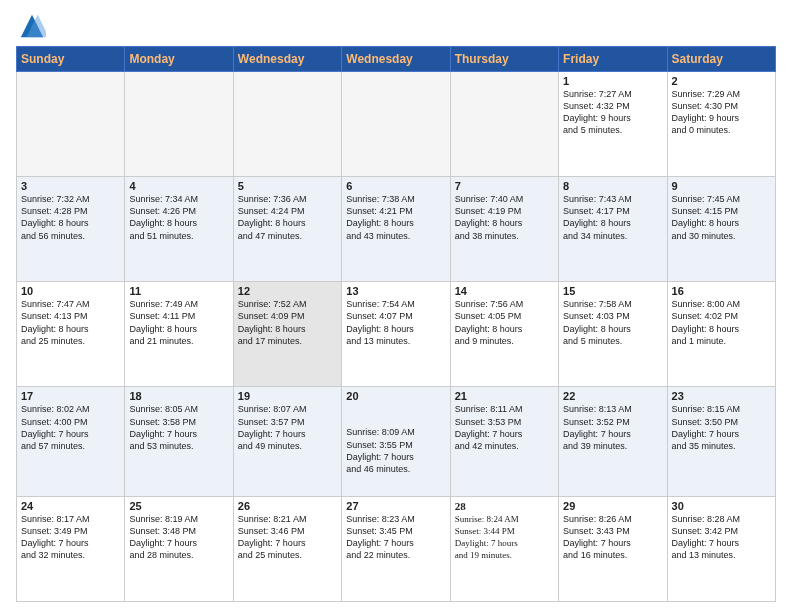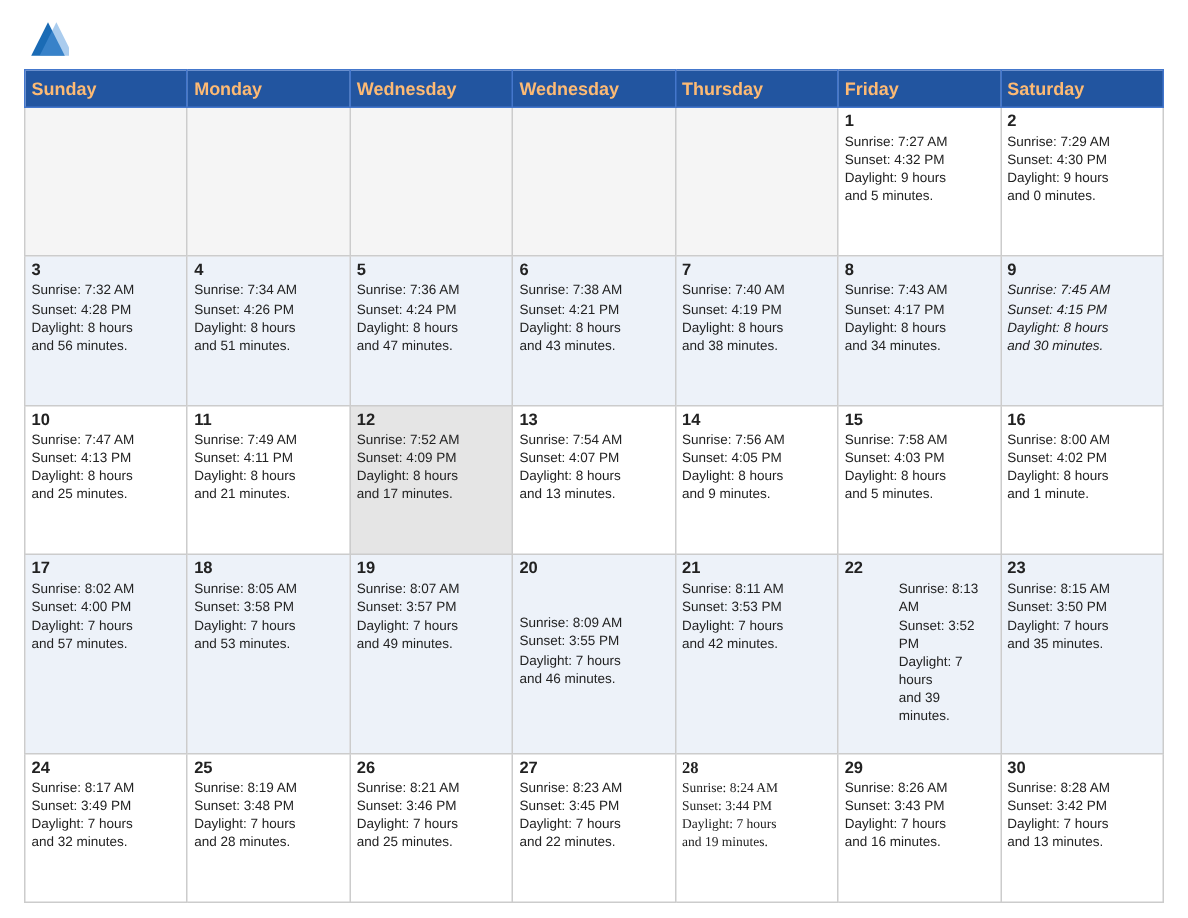--- a/index.html
+++ b/index.html
@@ -198,21 +198,21 @@
           </td>
           <td style="background: rgb(237, 242, 249);">
             <span class="day-num">8</span>
             <div class="day-info" style="white-space: pre-line;">Sunrise: 7:43 AM
 Sunset: 4:17 PM
 Daylight: 8 hours
 and 34 minutes.</div>
           </td>
           <td style="background: rgb(237, 242, 249);">
             <span class="day-num">9</span>
-            <div class="day-info" style="white-space: pre-line; font-style: italic;">Sunrise: 7:45 AM
+            <div class="day-info" style="white-space: pre-line;">Sunrise: 7:45 AM
 Sunset: 4:15 PM
 Daylight: 8 hours
 and 30 minutes.</div>
           </td>
         </tr>
         <tr>
           <td style="background: rgb(255, 255, 255);">
             <span class="day-num">10</span>
             <div class="day-info" style="white-space: pre-line;">Sunrise: 7:47 AM
 Sunset: 4:13 PM
@@ -293,21 +293,21 @@
           </td>
           <td style="background: rgb(237, 242, 249);">
             <span class="day-num">21</span>
             <div class="day-info" style="white-space: pre-line;">Sunrise: 8:11 AM
 Sunset: 3:53 PM
 Daylight: 7 hours
 and 42 minutes.</div>
           </td>
           <td style="background: rgb(237, 242, 249);">
             <span class="day-num">22</span>
-            <div class="day-info" style="white-space: pre-line; margin-left: 36px;">Sunrise: 8:13 AM
+            <div class="day-info" style="white-space: pre-line;">Sunrise: 8:13 AM
 Sunset: 3:52 PM
 Daylight: 7 hours
 and 39 minutes.</div>
           </td>
           <td style="background: rgb(237, 242, 249);">
             <span class="day-num">23</span>
             <div class="day-info" style="white-space: pre-line;">Sunrise: 8:15 AM
 Sunset: 3:50 PM
 Daylight: 7 hours
 and 35 minutes.</div>

